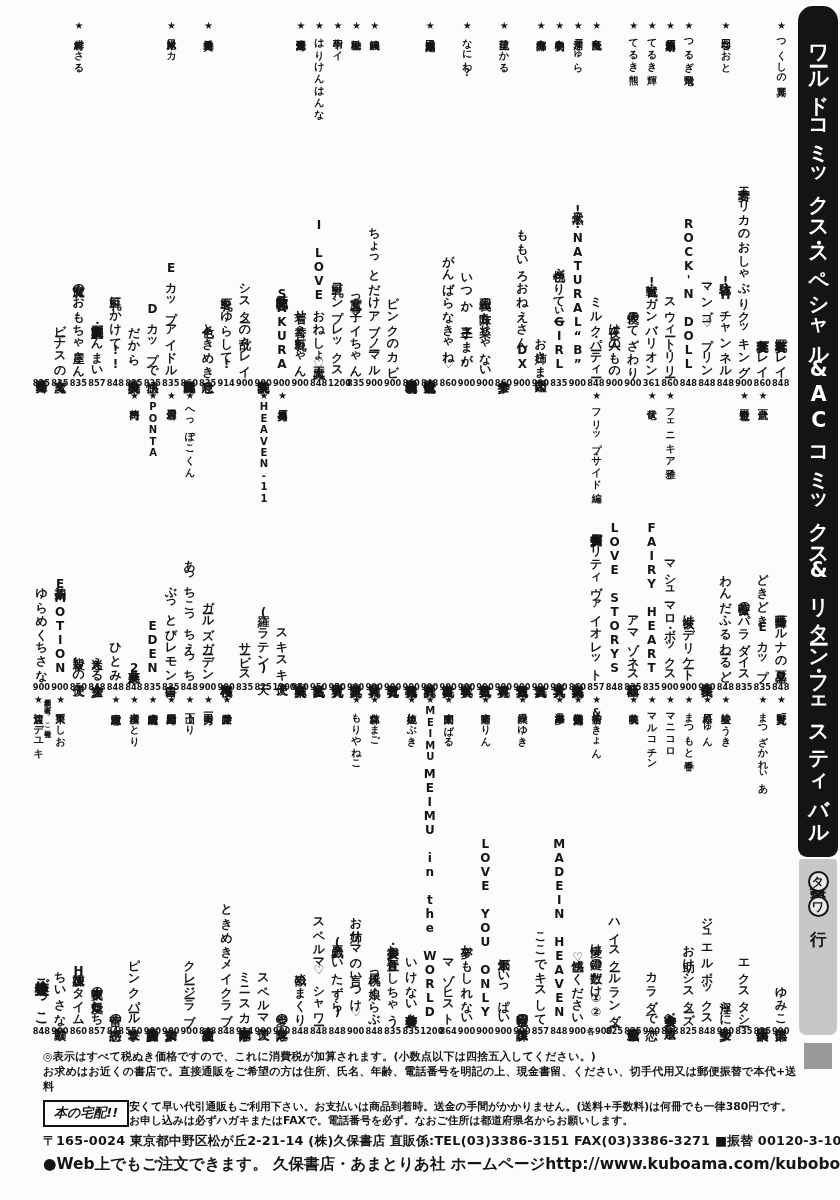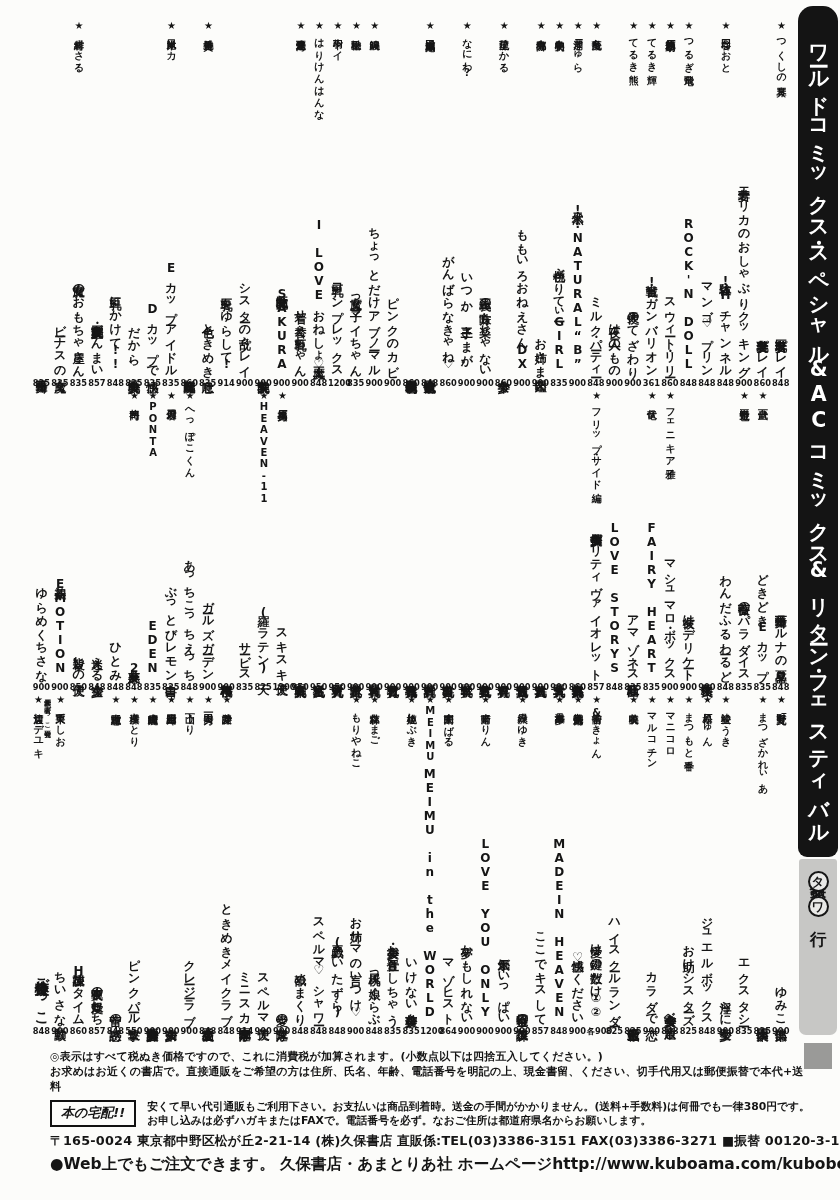--- a/index.html
+++ b/index.html
@@ -32,23 +32,23 @@
   .spine .v { color:#ffffff; font-size:20.5px; font-weight:700; letter-spacing:1.5px; }
   .index-box { margin:2px 0 0 1px; background:#c7c7c5; border-radius:3px 3px 7px 7px; width:38px; height:176px;
                display:flex; flex-direction:column; align-items:center; padding-top:9px; }
   .index-box .v { font-size:16.5px; font-weight:700; }
   .index-box .tilde { font-size:13px; }
   .circ { display:block; width:21px; height:21px; border:2px solid #161616; border-radius:50%;
           font-size:12.5px; font-weight:700; line-height:17px; text-align:center; margin:3px auto 1px; background:#e9e9e7; }
   .tail-block { margin:8px auto 0; width:28px; height:26px; background:#9a9a98; }
 
   
-  .footer { position:absolute; left:50px; top:1049px; width:760px; }
+  .footer { position:absolute; left:43px; top:1049px; width:760px; }
   .f-note { font-size:11px; font-weight:600; line-height:15.2px; letter-spacing:.2px; }
-  .f-delivery { display:flex; margin-top:5px; gap:11px; align-items:flex-start; }
+  .f-delivery { display:flex; margin-top:5px; gap:0; align-items:flex-start; }
   .badge { border:2.5px solid #111; font-size:13px; font-weight:800; font-style:italic; padding:2px 9px 3px; white-space:nowrap; }
   .f-dlines { font-size:10.8px; font-weight:600; line-height:14.5px; }
   .f-addr { margin-top:4px; font-size:12.8px; font-weight:600; letter-spacing:.2px; white-space:nowrap; }
   .f-web { margin-top:4px; font-size:15.5px; font-weight:800; white-space:nowrap; }
 </style>
 </head>
 <body>
 
 <div class="page">
 

